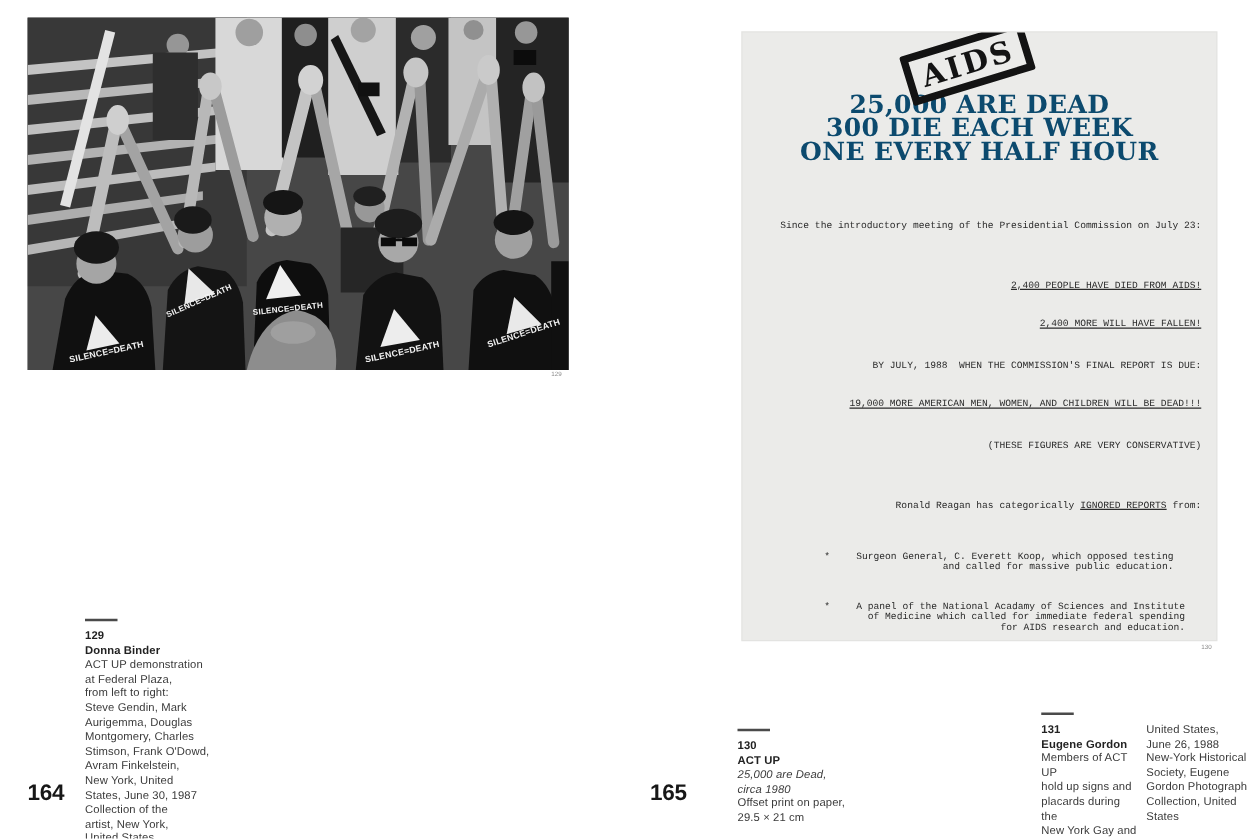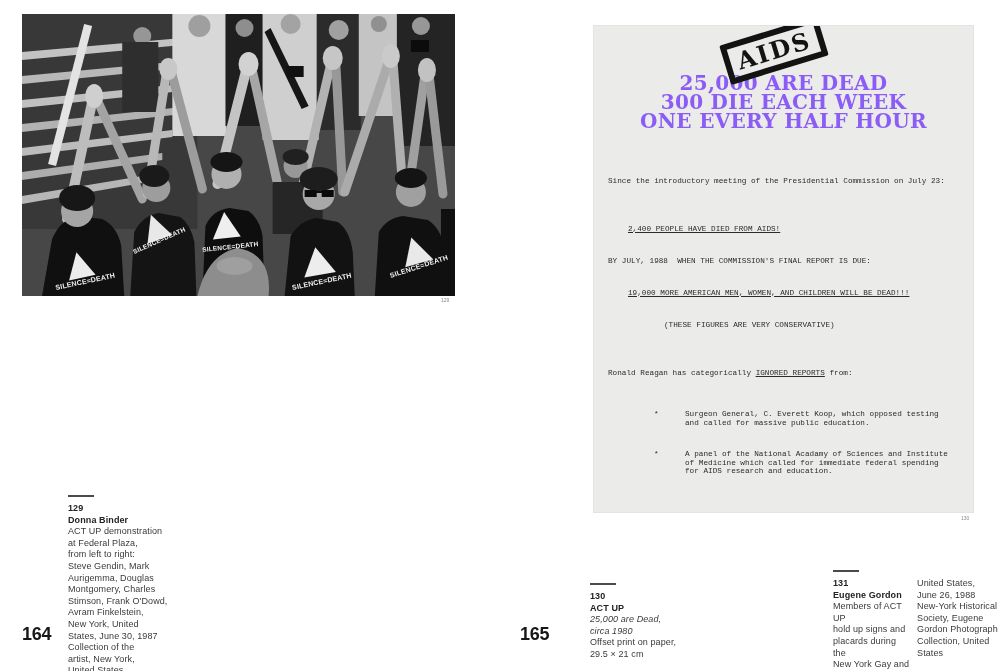--- a/index.html
+++ b/index.html
@@ -34,24 +34,24 @@
   .page-number-left { left:22px; top:625px; }
   .page-number-right { left:520px; top:625px; }
 
   
   .flyer { position:absolute; left:594px; top:26px; width:379px; height:486px; background:#ebebe9; box-shadow:0 0 0 1px #e3e3e1; overflow:hidden; }
   .stamp-row { display:flex; justify-content:center; margin-top:4px; transform:translateX(-10px); }
   .stamp { transform:rotate(-17deg); border:6px solid #131313; border-radius:2px; padding:0 7px;
            font-family:"DejaVu Serif",serif; font-weight:bold; font-size:24px; line-height:29px;
            letter-spacing:2px; color:#131313; }
   .headline { margin-top:3px; text-align:center; font-family:"DejaVu Serif",serif; font-weight:bold;
-              font-size:20px; line-height:19px; color:#8b5cf6; letter-spacing:.3px; }
+              font-size:20px; line-height:19px; color:#0c4a6e; letter-spacing:.3px; }
   .flyer-body { position:absolute; left:14px; right:12px; top:134px;
                 font-family:"Liberation Mono","DejaVu Sans Mono",monospace;
-                font-size:7.7px; line-height:8.5px; color:#2b2b2b; white-space:pre-wrap; }
+                font-size:7.7px; line-height:8.5px; color:#2b2b2b; white-space:pre-wrap;text-align:right; }
   .stat { margin-left:20px; text-decoration:underline; }
   .indent56 { margin-left:56px; }
   .bullet { display:flex; margin-left:46px; }
   .bullet .mk { width:10px; flex:none; }
   .bullet .bt { white-space:pre-line;margin-left:21px; }
   .u { text-decoration:underline; }.mt5{margin-top:22px}.mt6{margin-top:6px}.mt7{margin-top:7px}.mt14{margin-top:14px}
 </style>
 </head>
 <body>
 
@@ -189,20 +189,21 @@
       <div class="stamp">AIDS</div>
     </div>
     <div class="headline">
       <div>25,000 ARE DEAD</div>
       <div>300 DIE EACH WEEK</div>
       <div>ONE EVERY HALF HOUR</div>
     </div>
     <div class="flyer-body">
       <div>Since the introductory meeting of the Presidential Commission on July 23:</div>
       <div class="mt5"><span class="stat">2,400 PEOPLE HAVE DIED FROM AIDS!</span></div>
+      <div class="mt6"><span class="stat">2,400 MORE WILL HAVE FALLEN!</span></div>
       <div class="mt7">BY JULY, 1988  WHEN THE COMMISSION'S FINAL REPORT IS DUE:</div>
       <div class="mt6"><span class="stat">19,000 MORE AMERICAN MEN, WOMEN, AND CHILDREN WILL BE DEAD!!!</span></div>
       <div class="mt7 indent56">(THESE FIGURES ARE VERY CONSERVATIVE)</div>
 
       <div class="mt14"><span>Ronald Reagan has categorically </span><span class="u">IGNORED REPORTS</span><span> from:</span></div>
 
       <div class="bullet mt7"><span class="mk">*</span><span class="bt">Surgeon General, C. Everett Koop, which opposed testing
 and called for massive public education.</span></div>
       <div class="bullet mt6"><span class="mk">*</span><span class="bt">A panel of the National Acadamy of Sciences and Institute
 of Medicine which called for immediate federal spending

